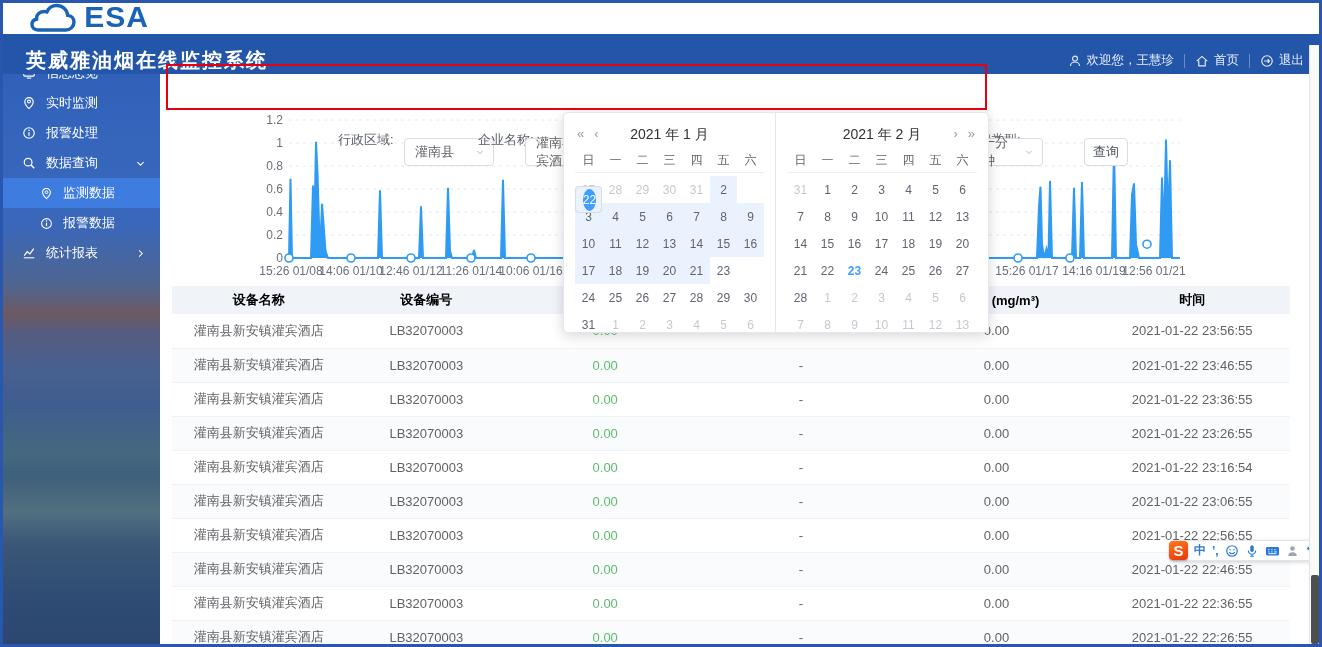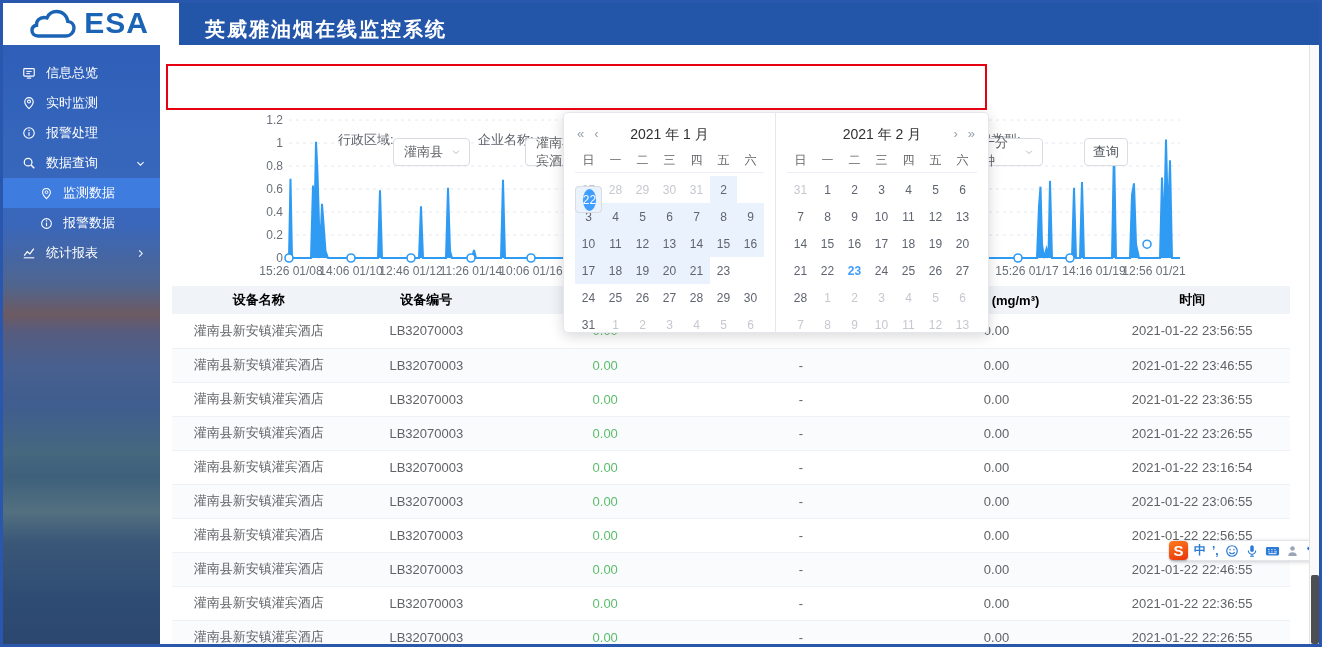--- a/index.html
+++ b/index.html
@@ -2,21 +2,21 @@
 <html><head>
 <meta charset="utf-8">
 <style>
   * { margin:0; padding:0; box-sizing:border-box; }
   html,body { width:1322px; height:647px; }
   body { font-family:"Liberation Sans","DejaVu Sans",sans-serif; background:#fff; overflow:hidden; }
   .page { position:relative; width:1322px; height:647px; background:#fff; overflow:hidden; }
   .page-border { position:absolute; inset:0; border:3px solid #2a57ae; pointer-events:none; z-index:50; }
 
   
-  .header { position:absolute; left:0; top:0; width:1322px; height:45px; z-index:10; display:flex; }
+  .header { position:absolute; left:0; top:0; width:1322px; height:45px; z-index:10; display:flex;flex-direction:column; }
   .logo-box { width:179px; height:45px; background:#fff; display:flex; align-items:center; justify-content:center; gap:2px; }
   .logo-text { color:#1a63b5; font-size:30px; font-weight:bold; letter-spacing:1px; }
   .title-bar { flex:1; background:#2355a8; display:flex; align-items:center; padding:13px 18px 0 26px; }
   .app-title { color:#fff; font-size:20px; font-weight:bold; letter-spacing:2px; }
   .hdr-right { margin-left:auto; display:flex; align-items:center; color:#e8eefb; font-size:12.5px; gap:10px; }
   .hdr-item { display:flex; align-items:center; gap:5px; cursor:pointer; }
   .hdr-sep { width:1px; height:14px; background:#6c8cc9; }
 
   
   .sidebar { position:absolute; left:0; top:45px; width:160px; height:599px; z-index:9;
@@ -83,20 +83,44 @@
 
   <div class="header">
     <div class="logo-box">
       <svg width="52" height="34" viewBox="0 0 52 34">
         <path d="M8 30c-4 0-6-2.5-6-5.5 0-2.8 2-4.8 4.5-5.2C6.2 14.5 9.5 11.5 14 11.5c1 0 2 .2 2.9.5C18.6 8 22.3 5.5 26.6 5.5c5.8 0 10.5 4.3 11.2 9.9 3.4.3 6.2 3 6.2 6.6 0 4.4-3.6 8-8 8z" fill="none" stroke="#1a63b5" stroke-width="3.4"></path>
       </svg>
       <span class="logo-text">ESA</span>
     </div>
     <div class="title-bar">
       <span class="app-title">英威雅油烟在线监控系统</span>
+      <div class="hdr-right">
+        <span class="hdr-item">
+          <svg width="14" height="14" viewBox="0 0 16 16">
+              <circle cx="8" cy="5.2" r="2.8" fill="none" stroke="#e8eefb" stroke-width="1.3"></circle>
+              <path d="M2.8 13.8a5.2 4.6 0 0 1 10.4 0" fill="none" stroke="#e8eefb" stroke-width="1.3"></path>
+            </svg>
+          <span>欢迎您，王慧珍</span>
+        </span>
+        <span class="hdr-sep"></span>
+        <span class="hdr-item">
+          <svg width="14" height="14" viewBox="0 0 16 16">
+              <path d="M2 8.2 8 2.8l6 5.4M4.3 7.3V13.5h7.4V7.3" fill="none" stroke="#e8eefb" stroke-width="1.3"></path>
+            </svg>
+          <span>首页</span>
+        </span>
+        <span class="hdr-sep"></span>
+        <span class="hdr-item">
+          <svg width="14" height="14" viewBox="0 0 16 16">
+              <circle cx="8" cy="8" r="6" fill="none" stroke="#e8eefb" stroke-width="1.3"></circle>
+              <path d="M4.8 8h6M8.8 6l2 2-2 2" fill="none" stroke="#e8eefb" stroke-width="1.3"></path>
+            </svg>
+          <span>退出</span>
+        </span>
+      </div>
     </div>
   </div>
 
   <div class="sidebar">
     <div class="menu">
         <div class="side-item">
           <svg width="14" height="14" viewBox="0 0 16 16">
             <rect x="2" y="3" width="12" height="8.5" rx="1" fill="none" stroke="#fff" stroke-width="1.3"></rect>
             <path d="M5 6.2h6M5 8.5h4" stroke="#fff" stroke-width="1.1"></path>
             <path d="M5.5 13.8h5" stroke="#fff" stroke-width="1.3"></path>
@@ -155,21 +179,21 @@
             <svg width="11" height="11" viewBox="0 0 16 16">
               <path d="M6 3.5 10.5 8 6 12.5" fill="none" stroke="#fff" stroke-width="1.5"></path>
             </svg>
           </span>
         </div>
       </div>
   </div>
 
   <div class="filterbar">
     <span class="f-label" style="left:178px">行政区域:</span>
-    <div class="sel" style="left:233px;width:77px">
+    <div class="sel" style="left:244px;width:90px">
       <span>灌南县</span>
       <span class="chev">
           <svg width="10" height="10" viewBox="0 0 16 16">
             <path d="M3.5 6l4.5 4.5L12.5 6" fill="none" stroke="#b3b9c2" stroke-width="1.6"></path>
           </svg>
         </span>
     </div>
     <span class="f-label" style="left:318px">企业名称:</span>
     <div class="sel" style="left:365px;width:137px">
       <span>灌南县新安镇灌宾酒店</span>

